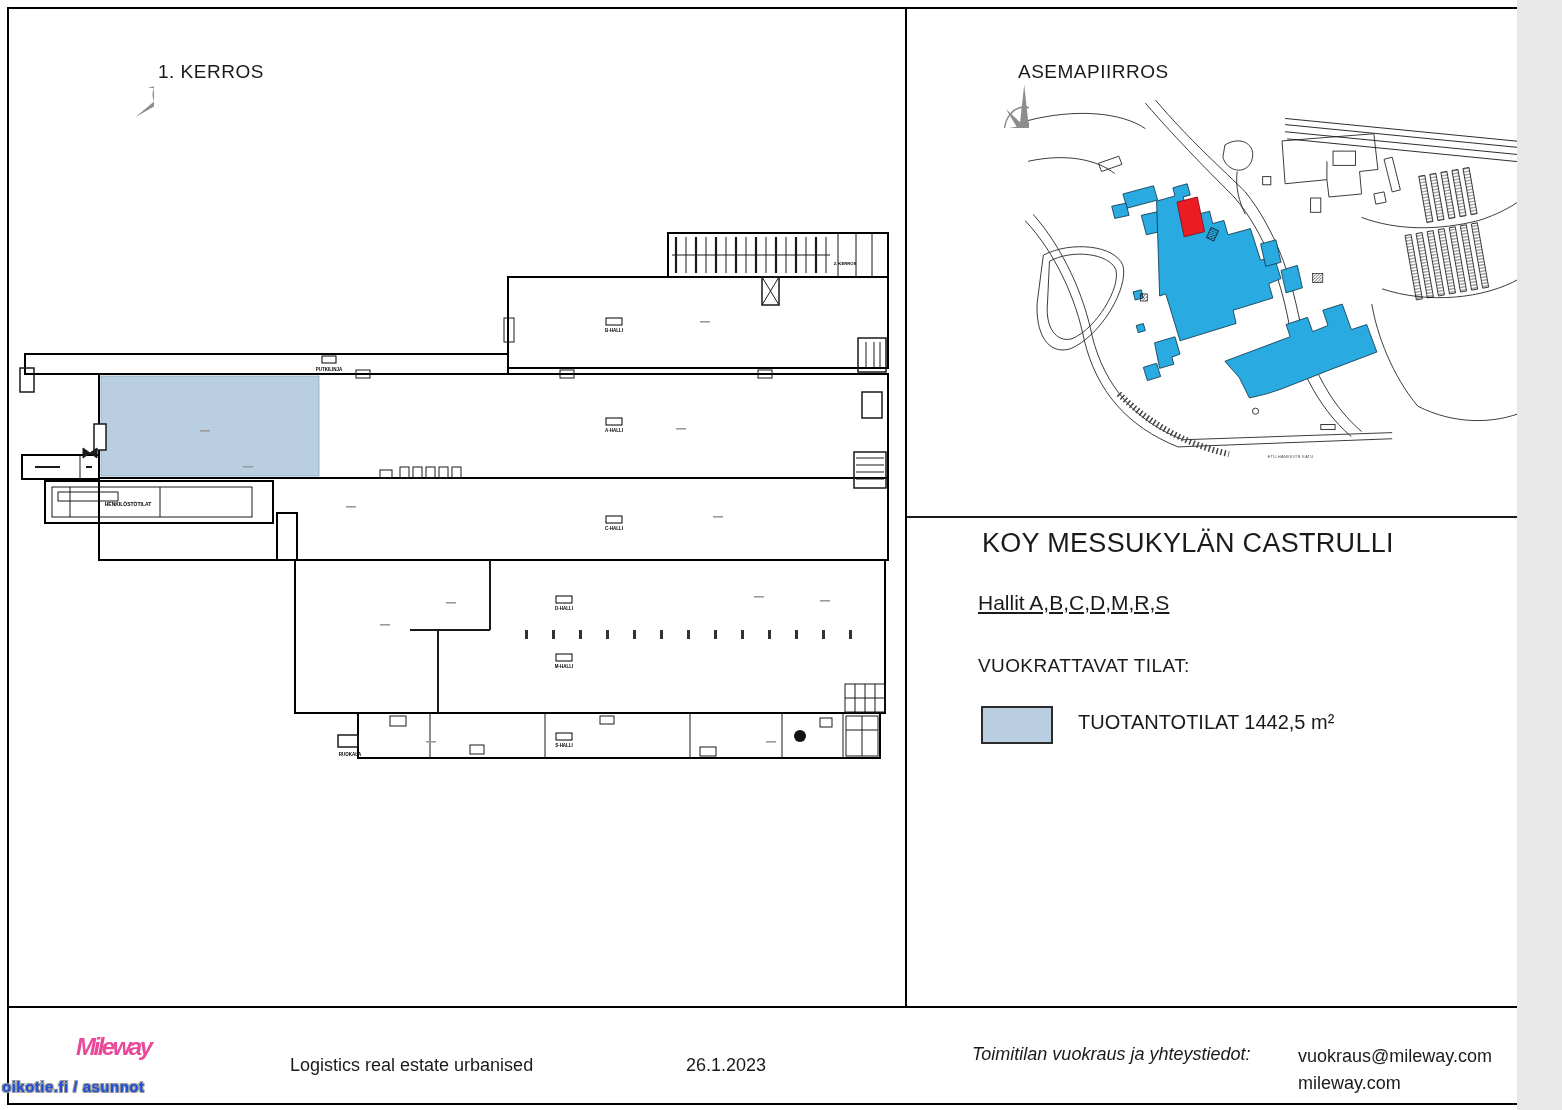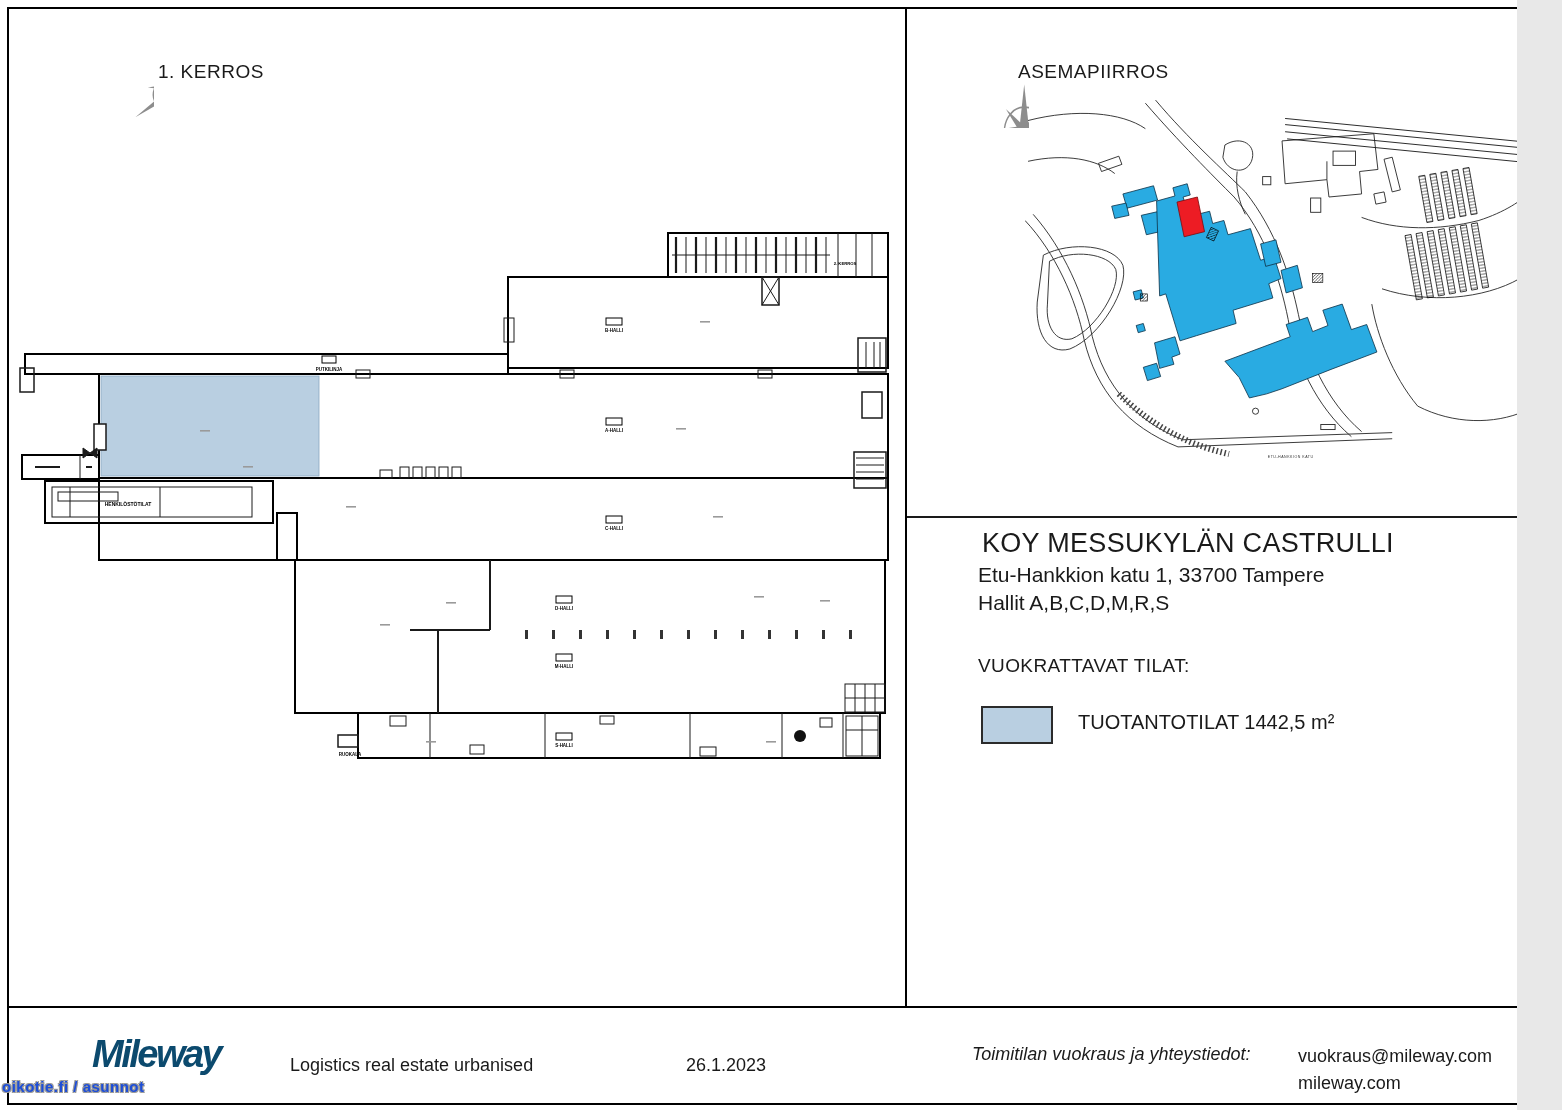--- a/index.html
+++ b/index.html
@@ -6,26 +6,26 @@
   .page{position:relative;width:1517px;height:1110px;background:#fff;
         font-family:"Liberation Sans",sans-serif;color:#1a1a1a;overflow:hidden;}
   .abs{position:absolute;}
   .page-border{left:7px;top:7px;width:1546px;height:1094px;border:2px solid #000;}
   .vdivider{left:905px;top:9px;width:2px;height:999px;background:#000;}
   .hdivider-footer{left:9px;top:1006px;width:1544px;height:2px;background:#000;}
   .hdivider-right{left:907px;top:516px;width:646px;height:2px;background:#1a1a1a;}
   .plan-title{font-size:19px;letter-spacing:.5px;}
   .prop-title{left:982px;top:528px;font-size:27px;letter-spacing:.3px;}
   .prop-addr{left:978px;top:563px;font-size:21px;}
-  .prop-halls{left:978px;top:591px;font-size:21px;}
+  .prop-halls{left:978px;top:591px;font-size:21px;text-decoration:underline;}
   .section-heading{left:978px;top:655px;font-size:19px;letter-spacing:.4px;}
   .legend-swatch{left:981px;top:706px;width:68px;height:34px;border:2px solid #2b2b2b;}
   .legend-label{left:1078px;top:711px;font-size:20px;}
-  .logo{left:92px;top:1033px;font-size:38px;font-weight:800;font-style:italic;
-        letter-spacing:-2.5px;color:#0c4a6e;}
+  .logo{left:76px;top:1033px;font-size:24px;font-weight:800;font-style:italic;
+        letter-spacing:-2.5px;color:#ec4899;}
   .tagline{left:290px;top:1055px;font-size:18px;}
   .date{left:686px;top:1055px;font-size:18px;}
   .contact-head{left:972px;top:1044px;font-size:18px;font-style:italic;}
   .contact-lines{left:1298px;top:1043px;font-size:18px;line-height:27px;}
   .watermark{left:2px;top:1078px;font-size:15px;font-weight:bold;color:#1d4ed8;letter-spacing:.5px;
      text-shadow:-1px -1px 0 #9a9a9a,1px -1px 0 #9a9a9a,-1px 1px 0 #9a9a9a,1px 1px 0 #9a9a9a;}
   svg text{font-family:"Liberation Sans",sans-serif;}
 </style>
 </head>
 <body>
@@ -313,21 +313,20 @@
       <rect x="113" y="190" width="7" height="7"></rect>
       <rect x="282" y="170" width="10" height="9"></rect>
     </g>
 
     <polygon points="149,100 169,95 176,129 156,134" fill="#ed1c24" stroke="#7a0c10" stroke-width="0.8"></polygon>
 
     <text x="238" y="351" font-size="3.5" fill="#333" letter-spacing="0.5">ETU-HANKKION KATU</text>
   </svg>
 
   <div class="abs prop-title">KOY MESSUKYLÄN CASTRULLI</div>
-  <div class="abs prop-addr">Etu-Hankkion katu 1, 33700 Tampere</div>
   <div class="abs prop-halls">Hallit A,B,C,D,M,R,S</div>
 
   <div class="abs section-heading">VUOKRATTAVAT TILAT:</div>
   <div class="abs legend-swatch" style="background:#b9cfe1"></div>
   <div class="abs legend-label">TUOTANTOTILAT 1442,5 m²</div>
 
   <div class="abs logo">Mileway</div>
   <div class="abs tagline">Logistics real estate urbanised</div>
   <div class="abs date">26.1.2023</div>
   <div class="abs contact-head">Toimitilan vuokraus ja yhteystiedot:</div>

